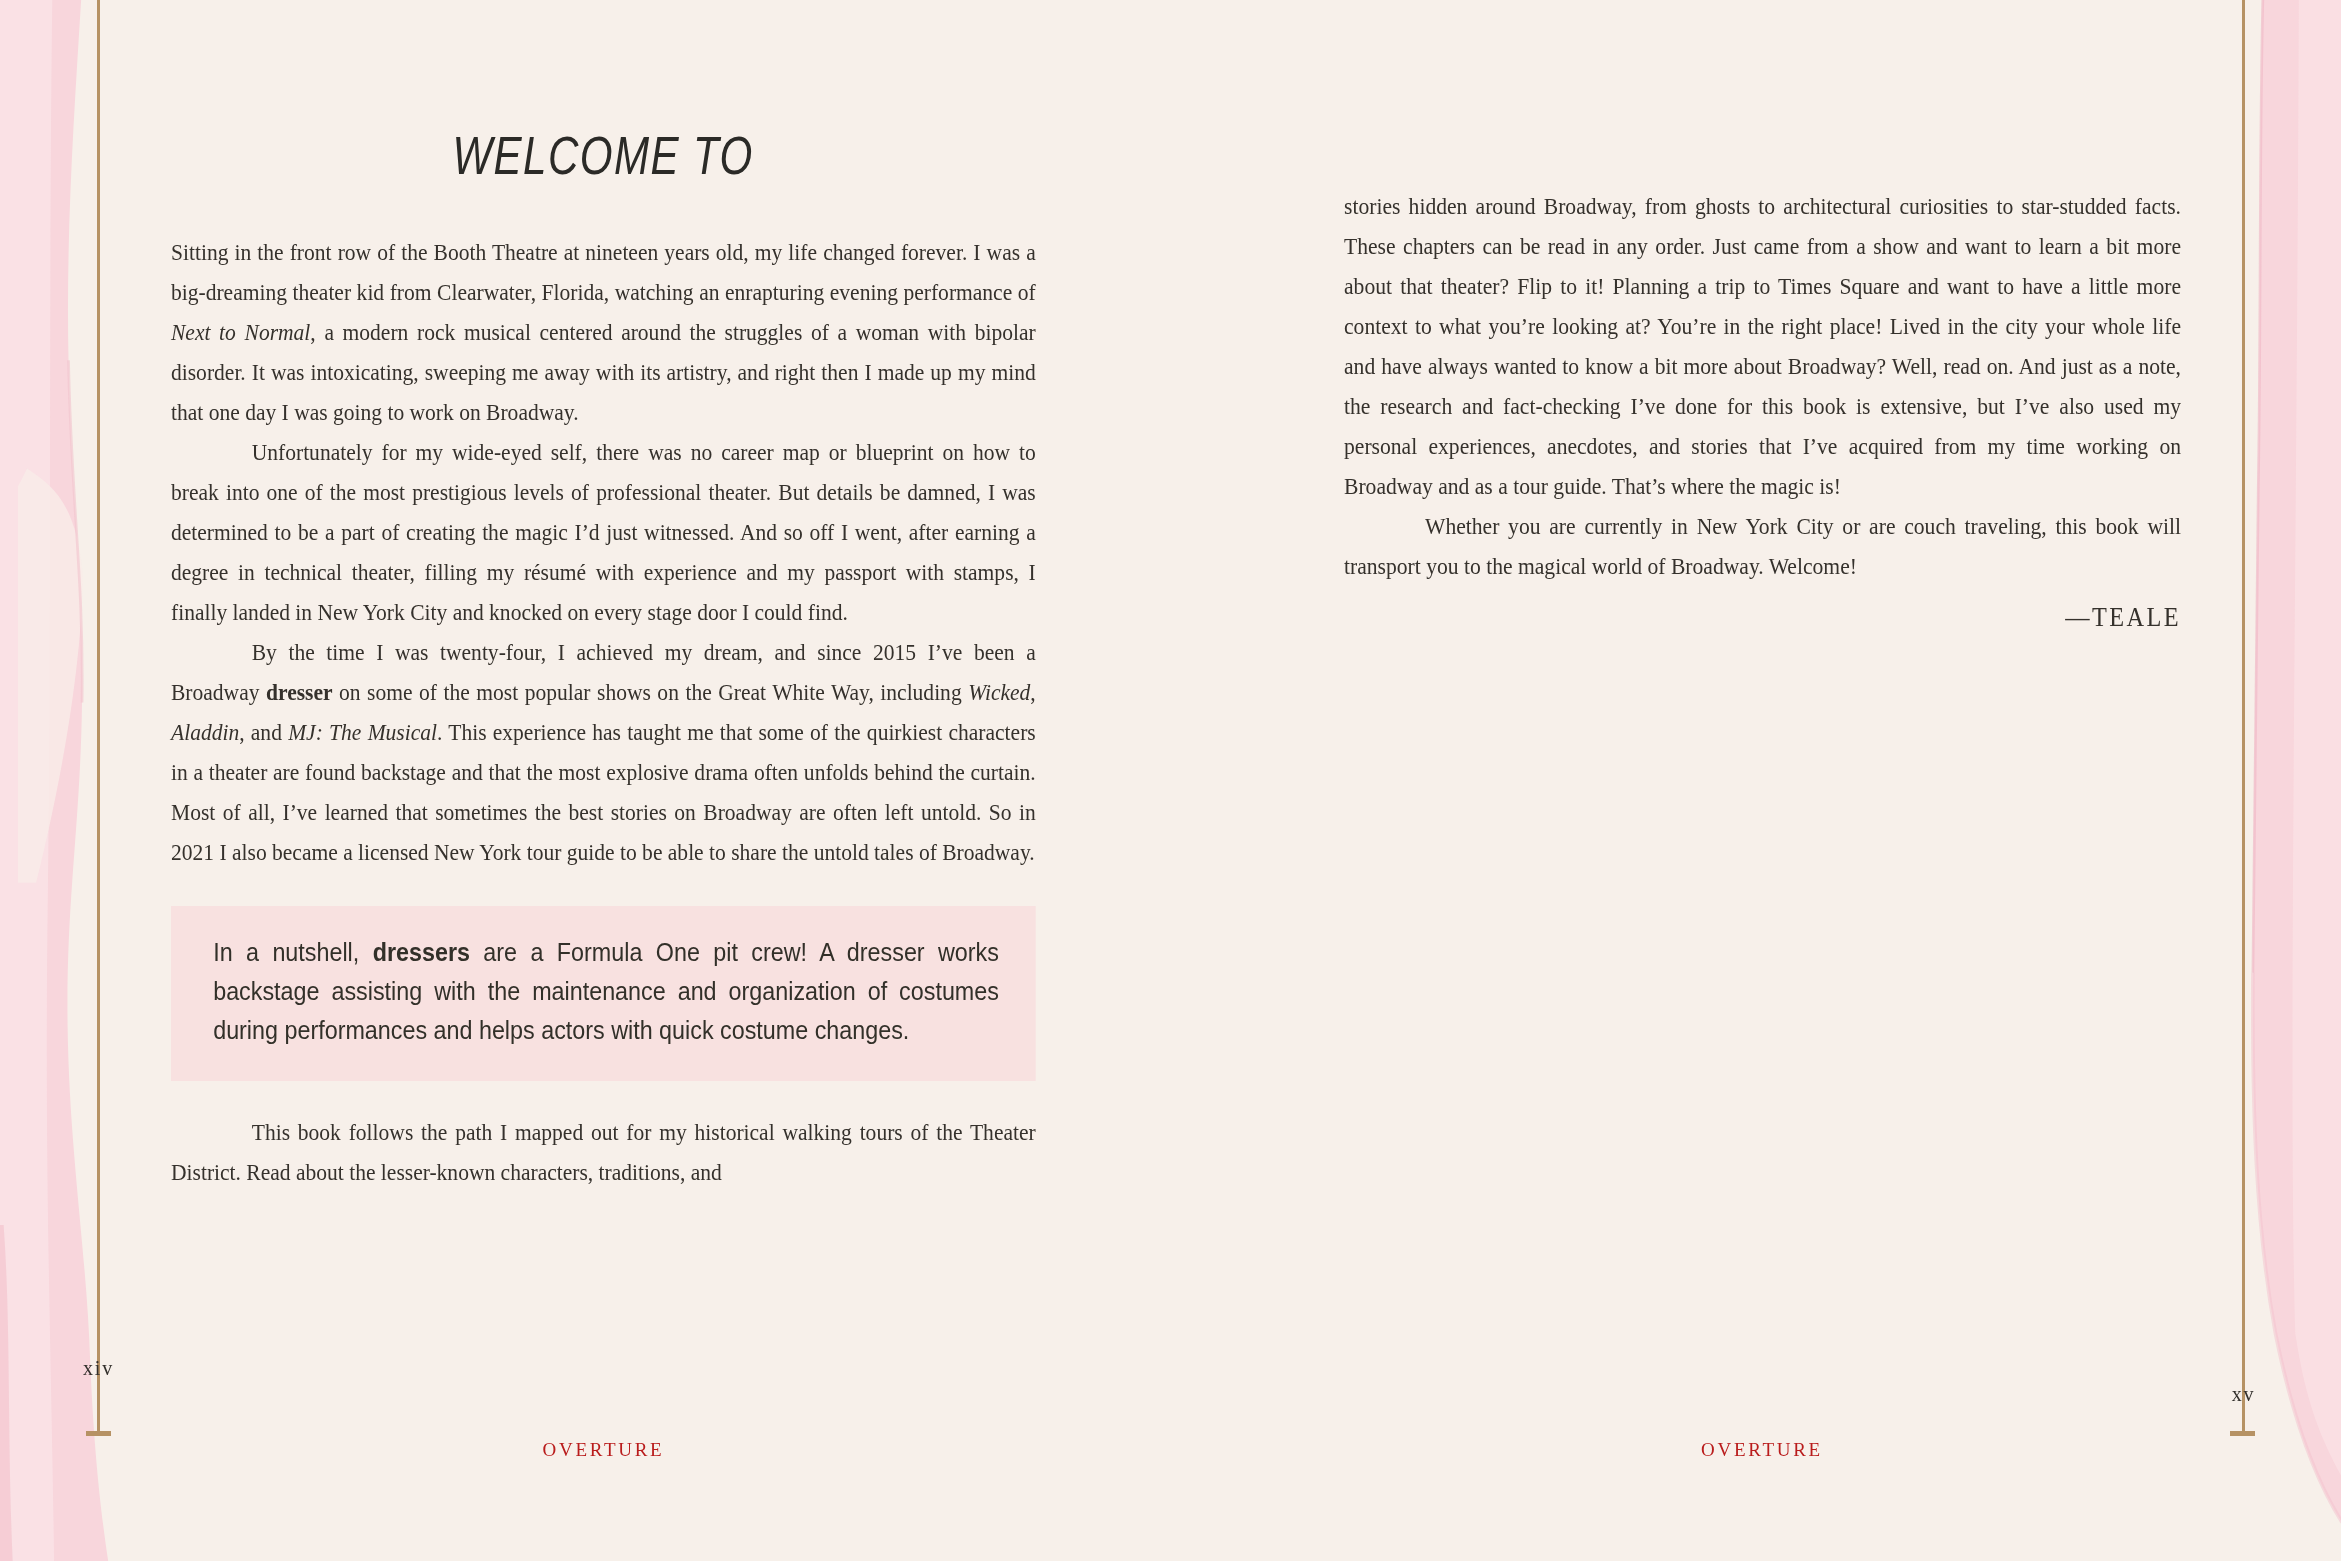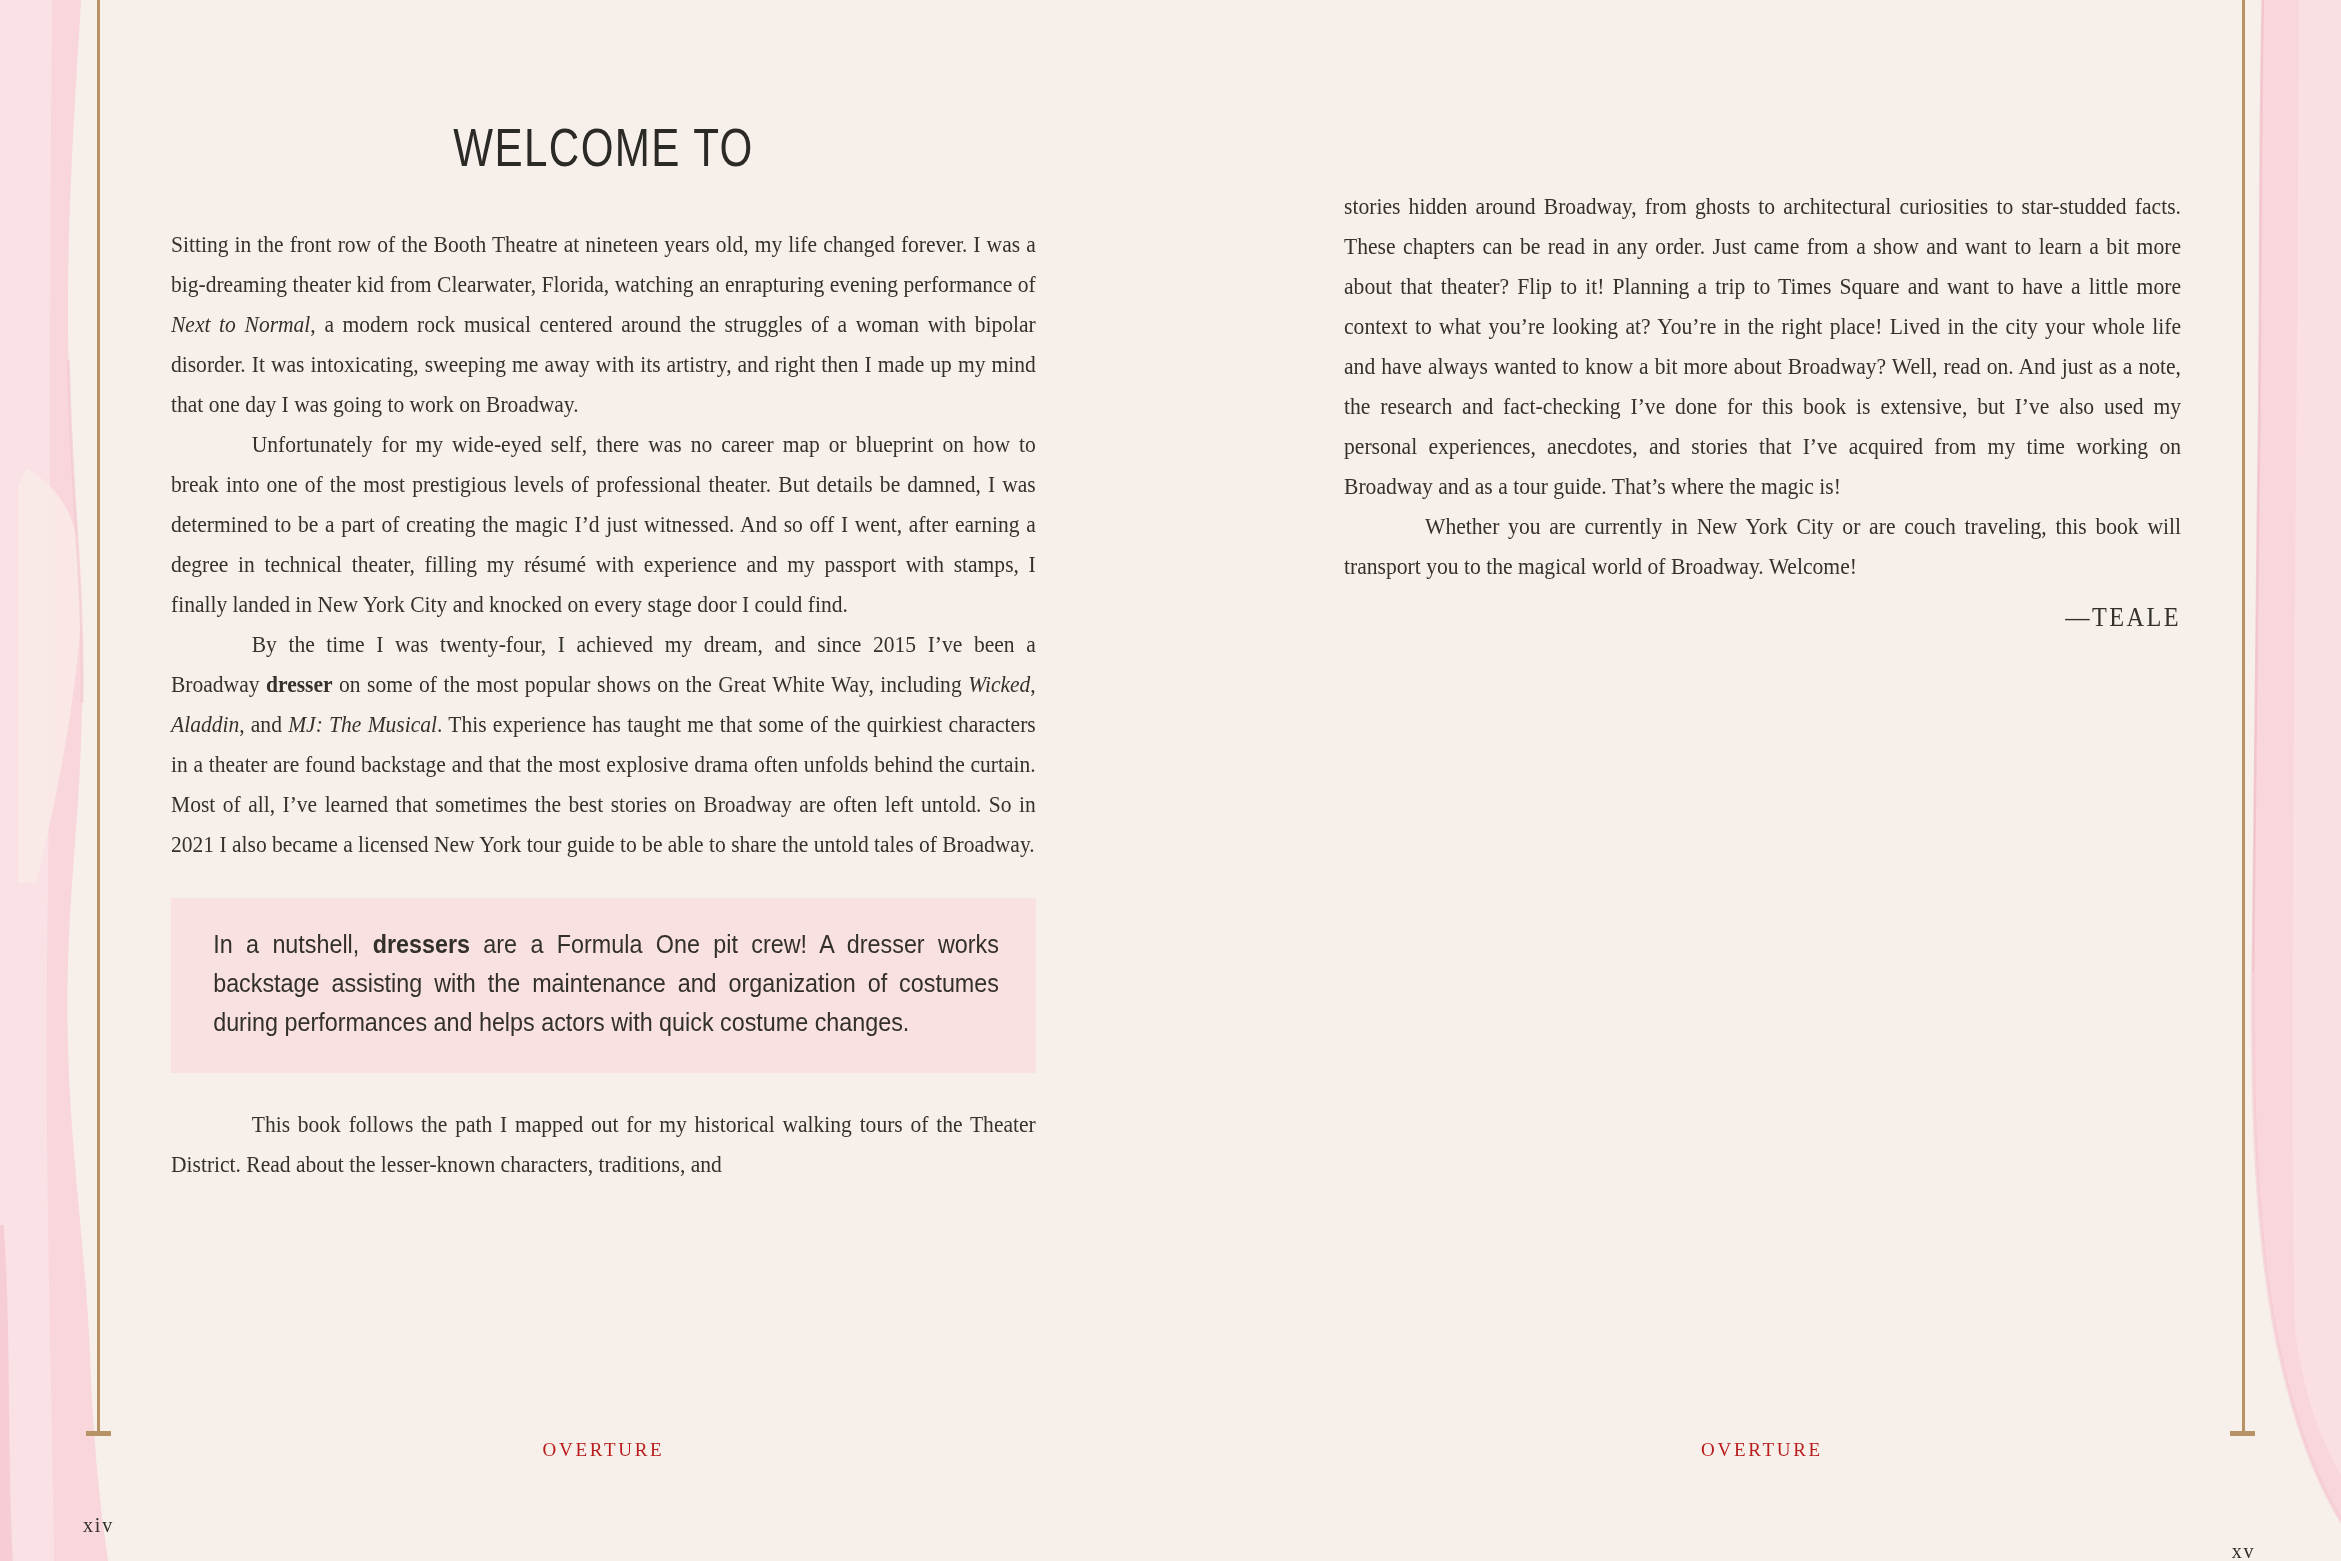--- a/index.html
+++ b/index.html
@@ -25,21 +25,21 @@
   .rule-left{left:97px;}
   .rule-right{left:2242px;}
   .rule-cap{position:absolute;top:1431px;width:25px;height:4.5px;background:var(--rule-gold);}
   .rule-cap-left{left:86px;}
   .rule-cap-right{left:2230px;}
   
   .page{position:absolute;top:0;}
   .page-left{left:171px;width:865px;}
   .page-right{left:1344px;width:836px;}
   
-  .chapter-title{margin:0;padding-top:113px;font-weight:400;}
+  .chapter-title{margin:8px;padding-top:113px;font-weight:400;font-style:italic;}
   .t-line{display:flex;justify-content:center;line-height:68px;}
   .t-line > span{
     display:inline-block;transform:scaleX(.78);transform-origin:50% 50%;
     white-space:nowrap;font-family:"Liberation Sans",sans-serif;
     font-size:54px;letter-spacing:1.8px;color:#2b2a27;font-weight:400;
   }
   
   .text-column{width:964px;transform:scaleX(.897);transform-origin:0 0;margin-top:43px;}
   .text-column-r{width:930px;transform:scaleX(.9);transform-origin:0 0;padding-top:186px;}
   .para{margin:0;font-size:24px;line-height:40px;text-align:justify;color:var(--ink);}
@@ -53,21 +53,21 @@
     font-family:"Liberation Sans",sans-serif;font-size:26px;line-height:39px;
     color:#323029;text-align:justify;
   }
   .callout .b{font-weight:bold;}
   
   .signature{margin:10.8px 0 0 0;text-align:right;font-size:27px;letter-spacing:2.7px;line-height:40px;color:var(--ink);}
   
   .running-head{position:absolute;top:1439px;font-size:19px;letter-spacing:2.7px;color:#b91c1c;text-align:center;}
   .rh-left{left:171px;width:865px;}
   .rh-right{left:1344px;width:836px;}
-  .page-num{position:absolute;top:1514px;width:63px;text-align:center;font-size:20px;letter-spacing:1.8px;color:#33302c;}
+  .page-num{position:absolute;top:1357px;width:63px;text-align:center;font-size:20px;letter-spacing:1.8px;color:#33302c;}
   .pn-left{left:67px;}
   .pn-right{left:2212px;margin-top:26px;}
 </style>
 </head>
 <body>
 
 <div class="spread">
 
   <div class="edge edge-left">
     <svg viewBox="0 0 132 1733" preserveAspectRatio="none">

